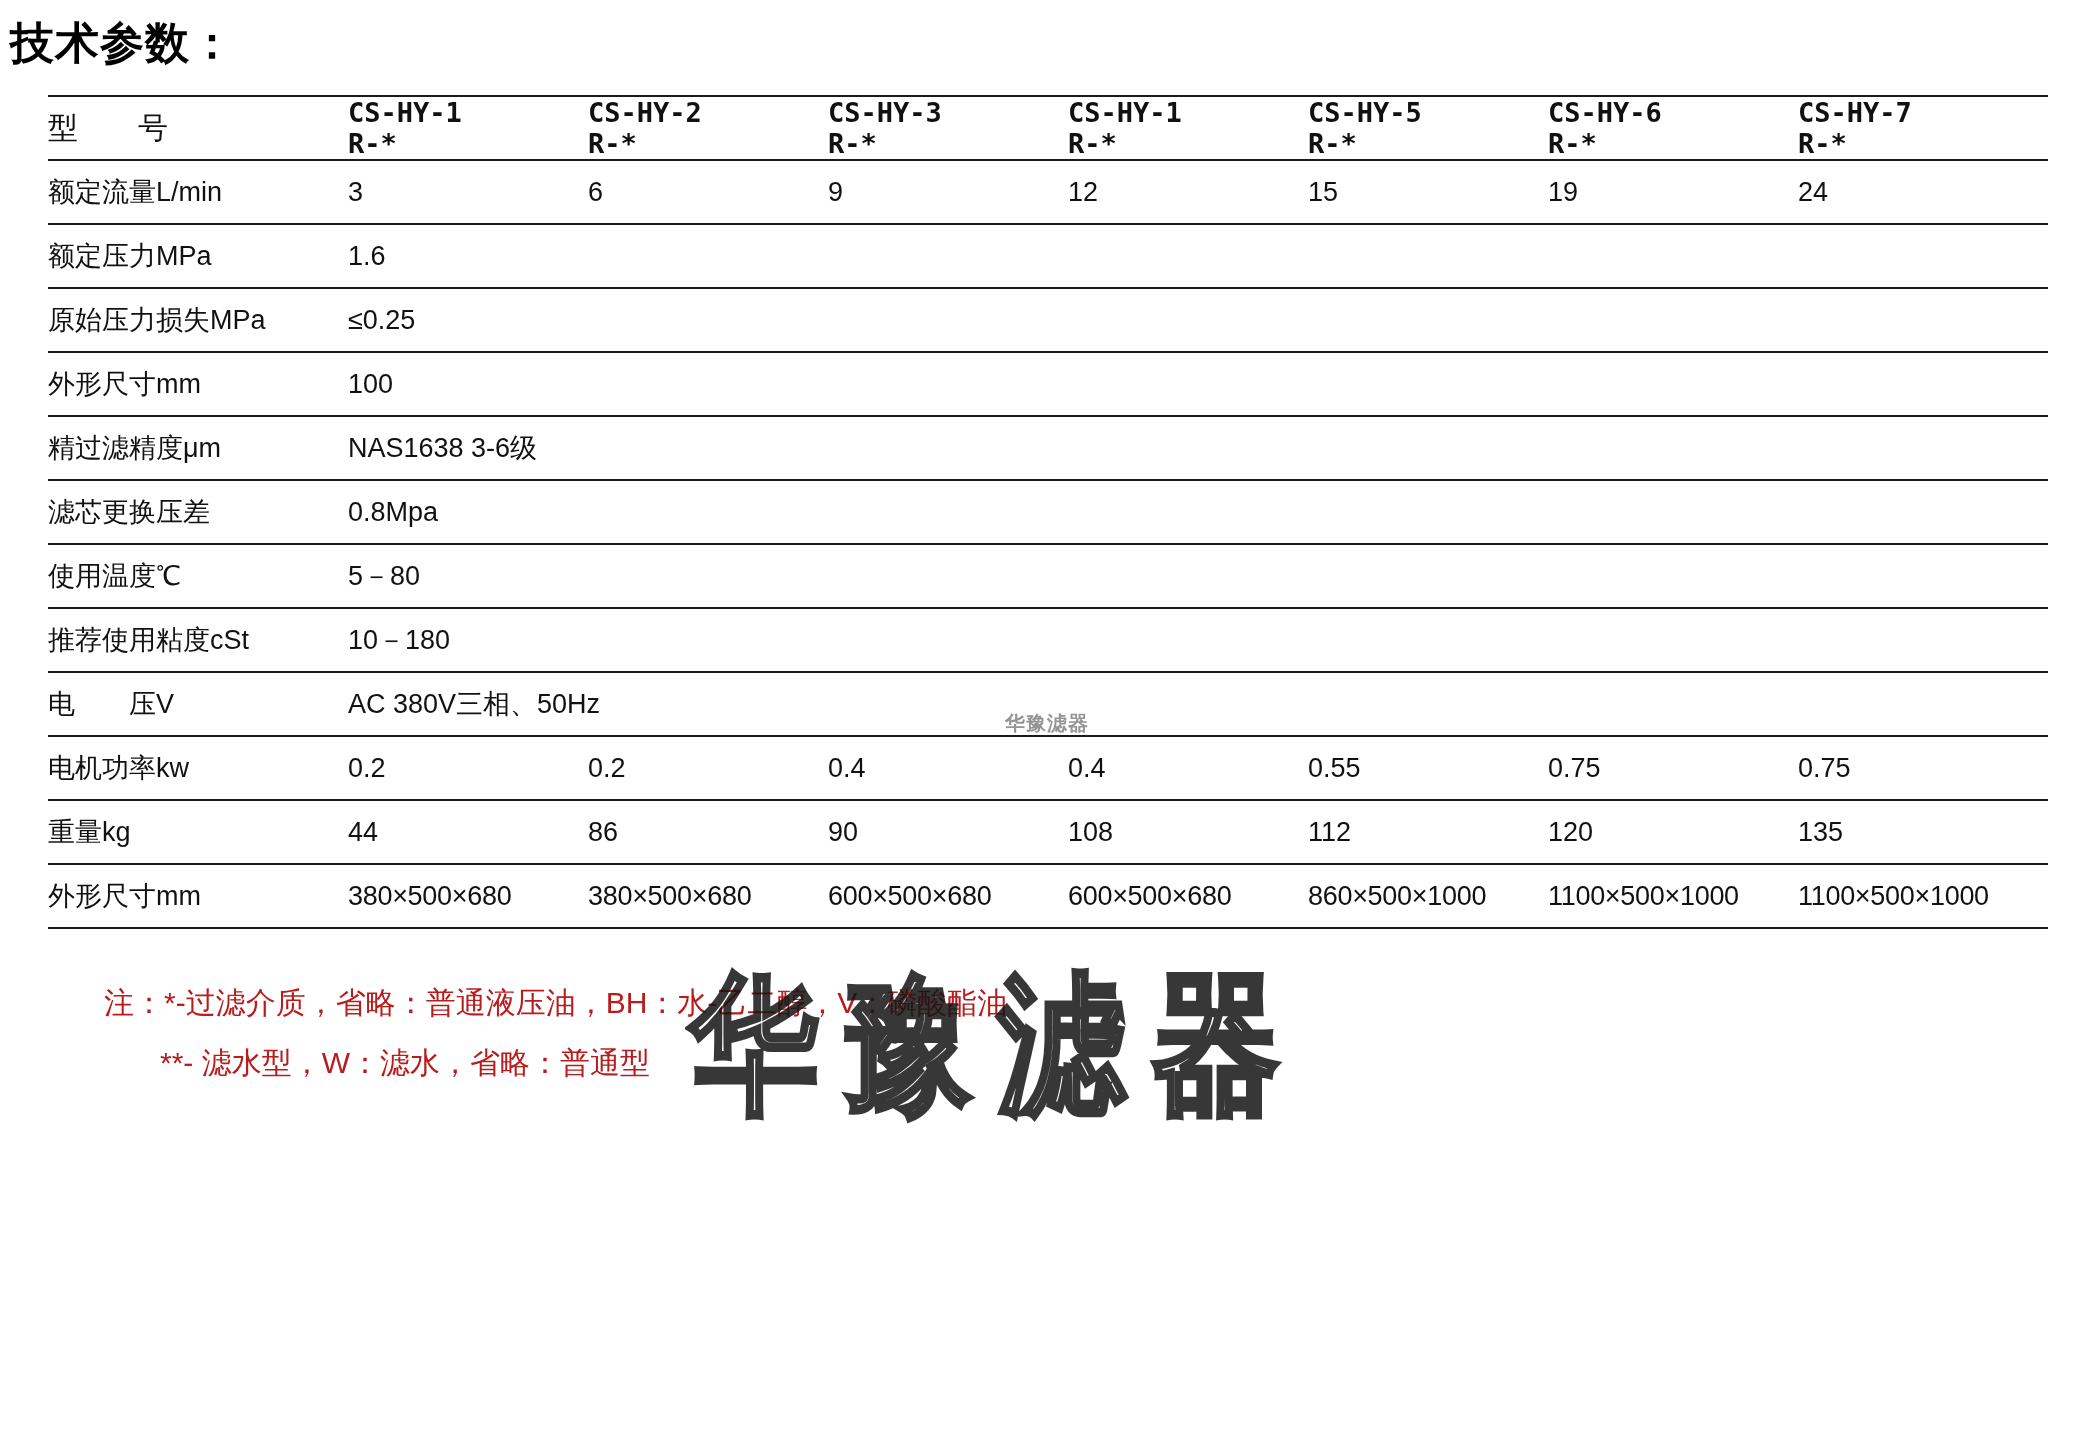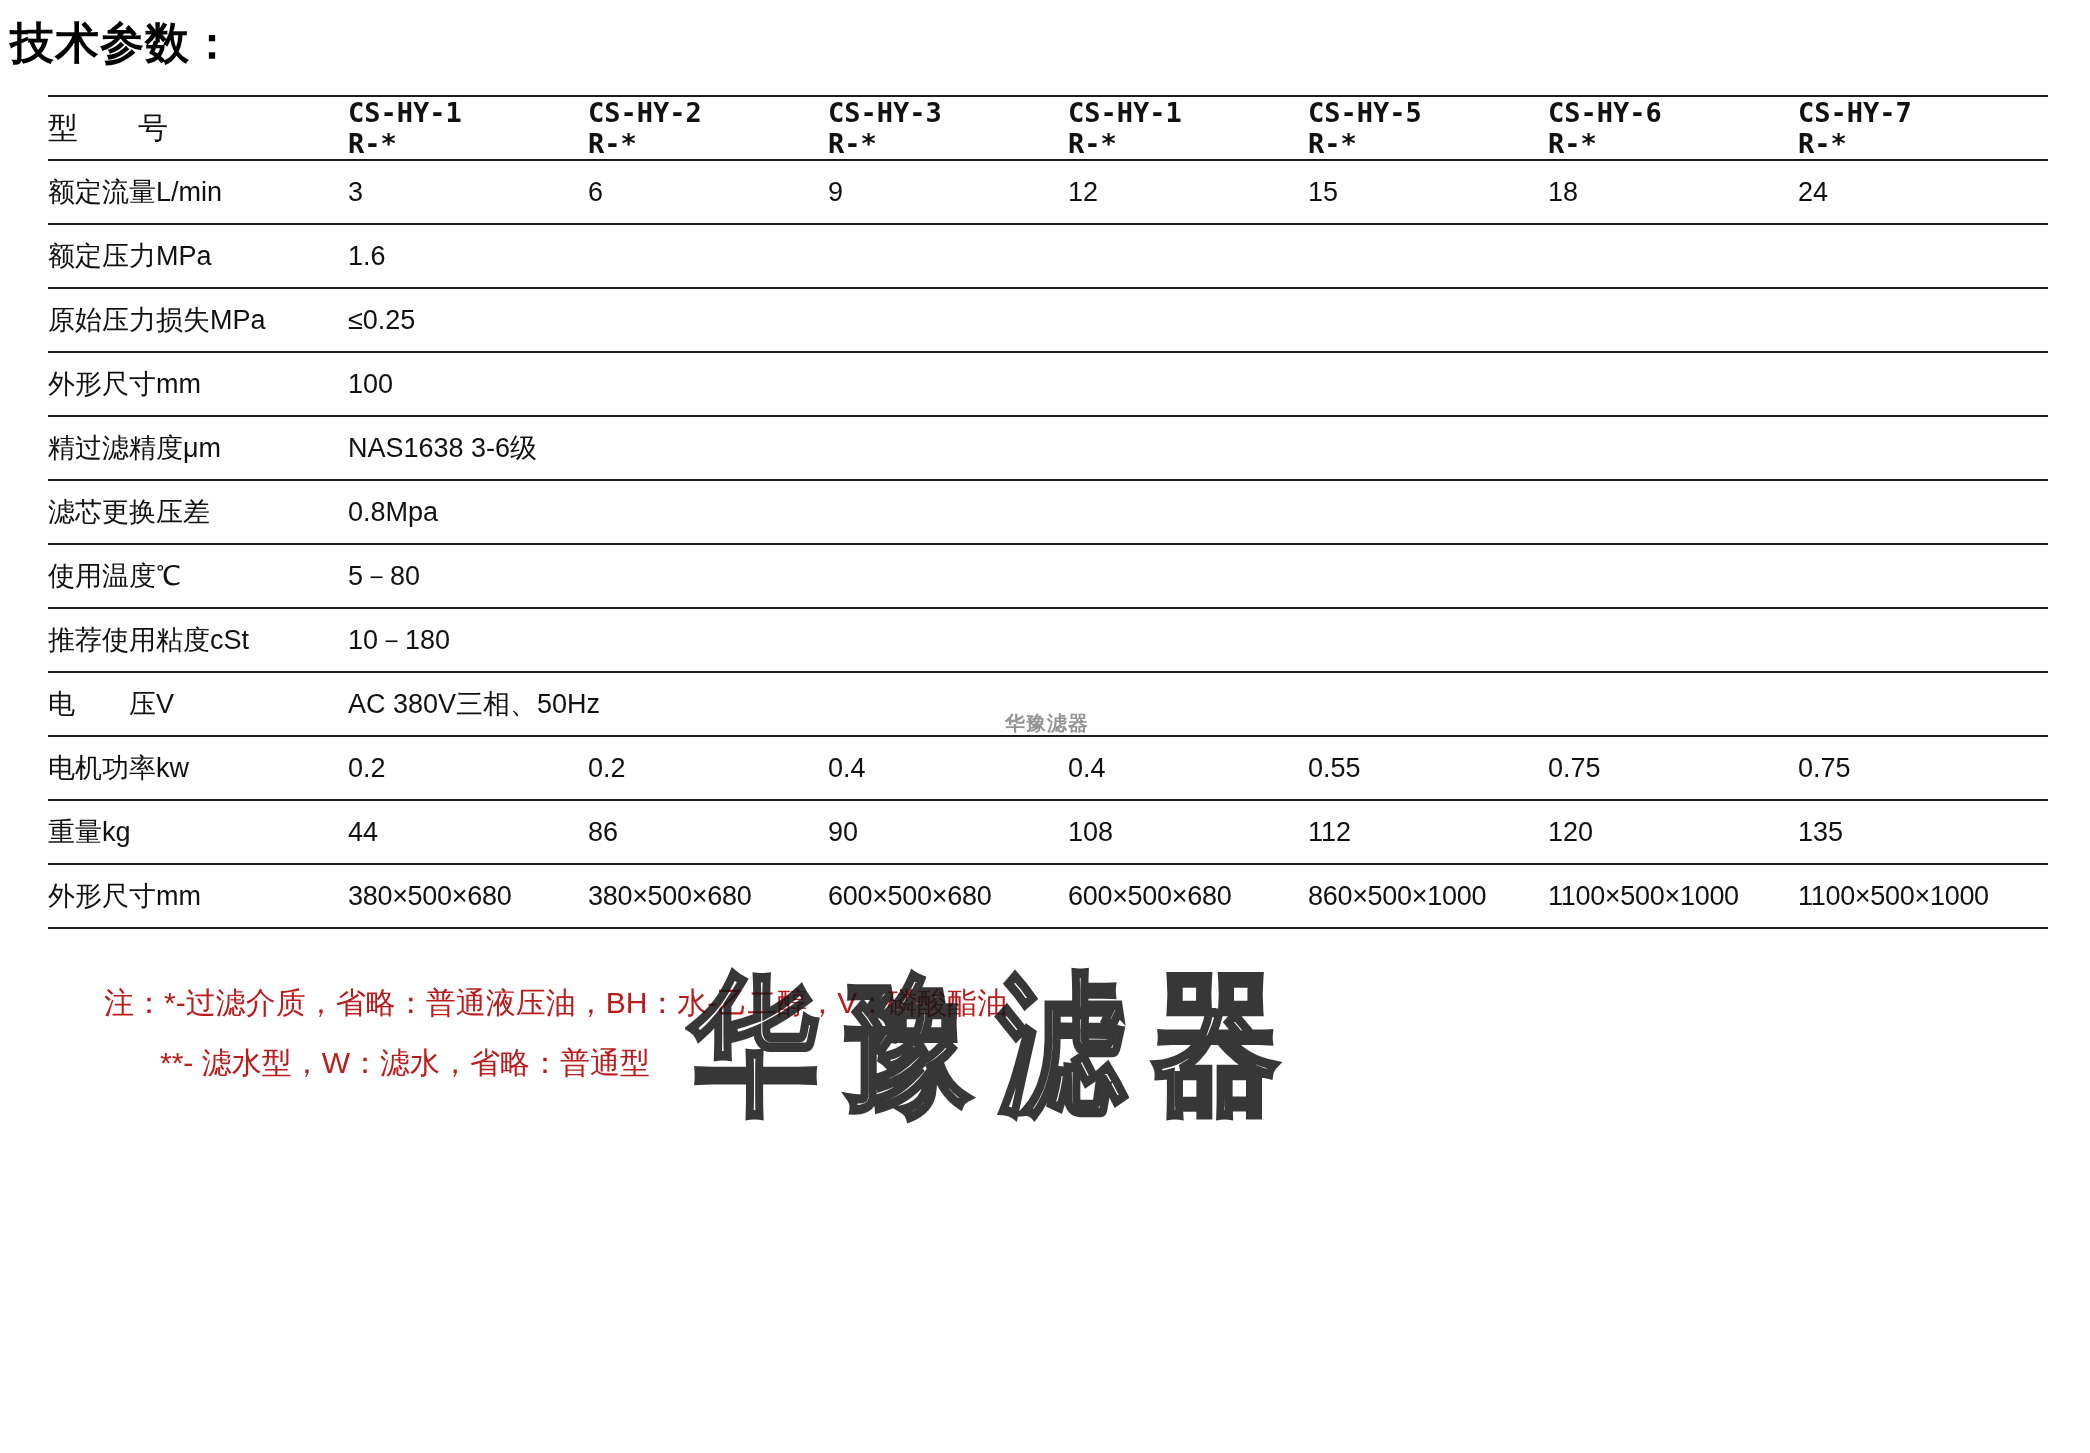--- a/index.html
+++ b/index.html
@@ -165,21 +165,21 @@
           </td>
         </tr>
 
         <tr>
           <td class="label">额定流量L/min</td>
           <td class="num">3</td>
           <td class="num">6</td>
           <td class="num">9</td>
           <td class="num">12</td>
           <td class="num">15</td>
-          <td class="num">18</td>
+          <td class="num">19</td>
           <td class="num">24</td>
         </tr>
 
         <tr>
           <td class="label">额定压力MPa</td>
           <td class="merged" colspan="7">1.6</td>
         </tr>
 
         <tr>
           <td class="label">原始压力损失MPa</td>

